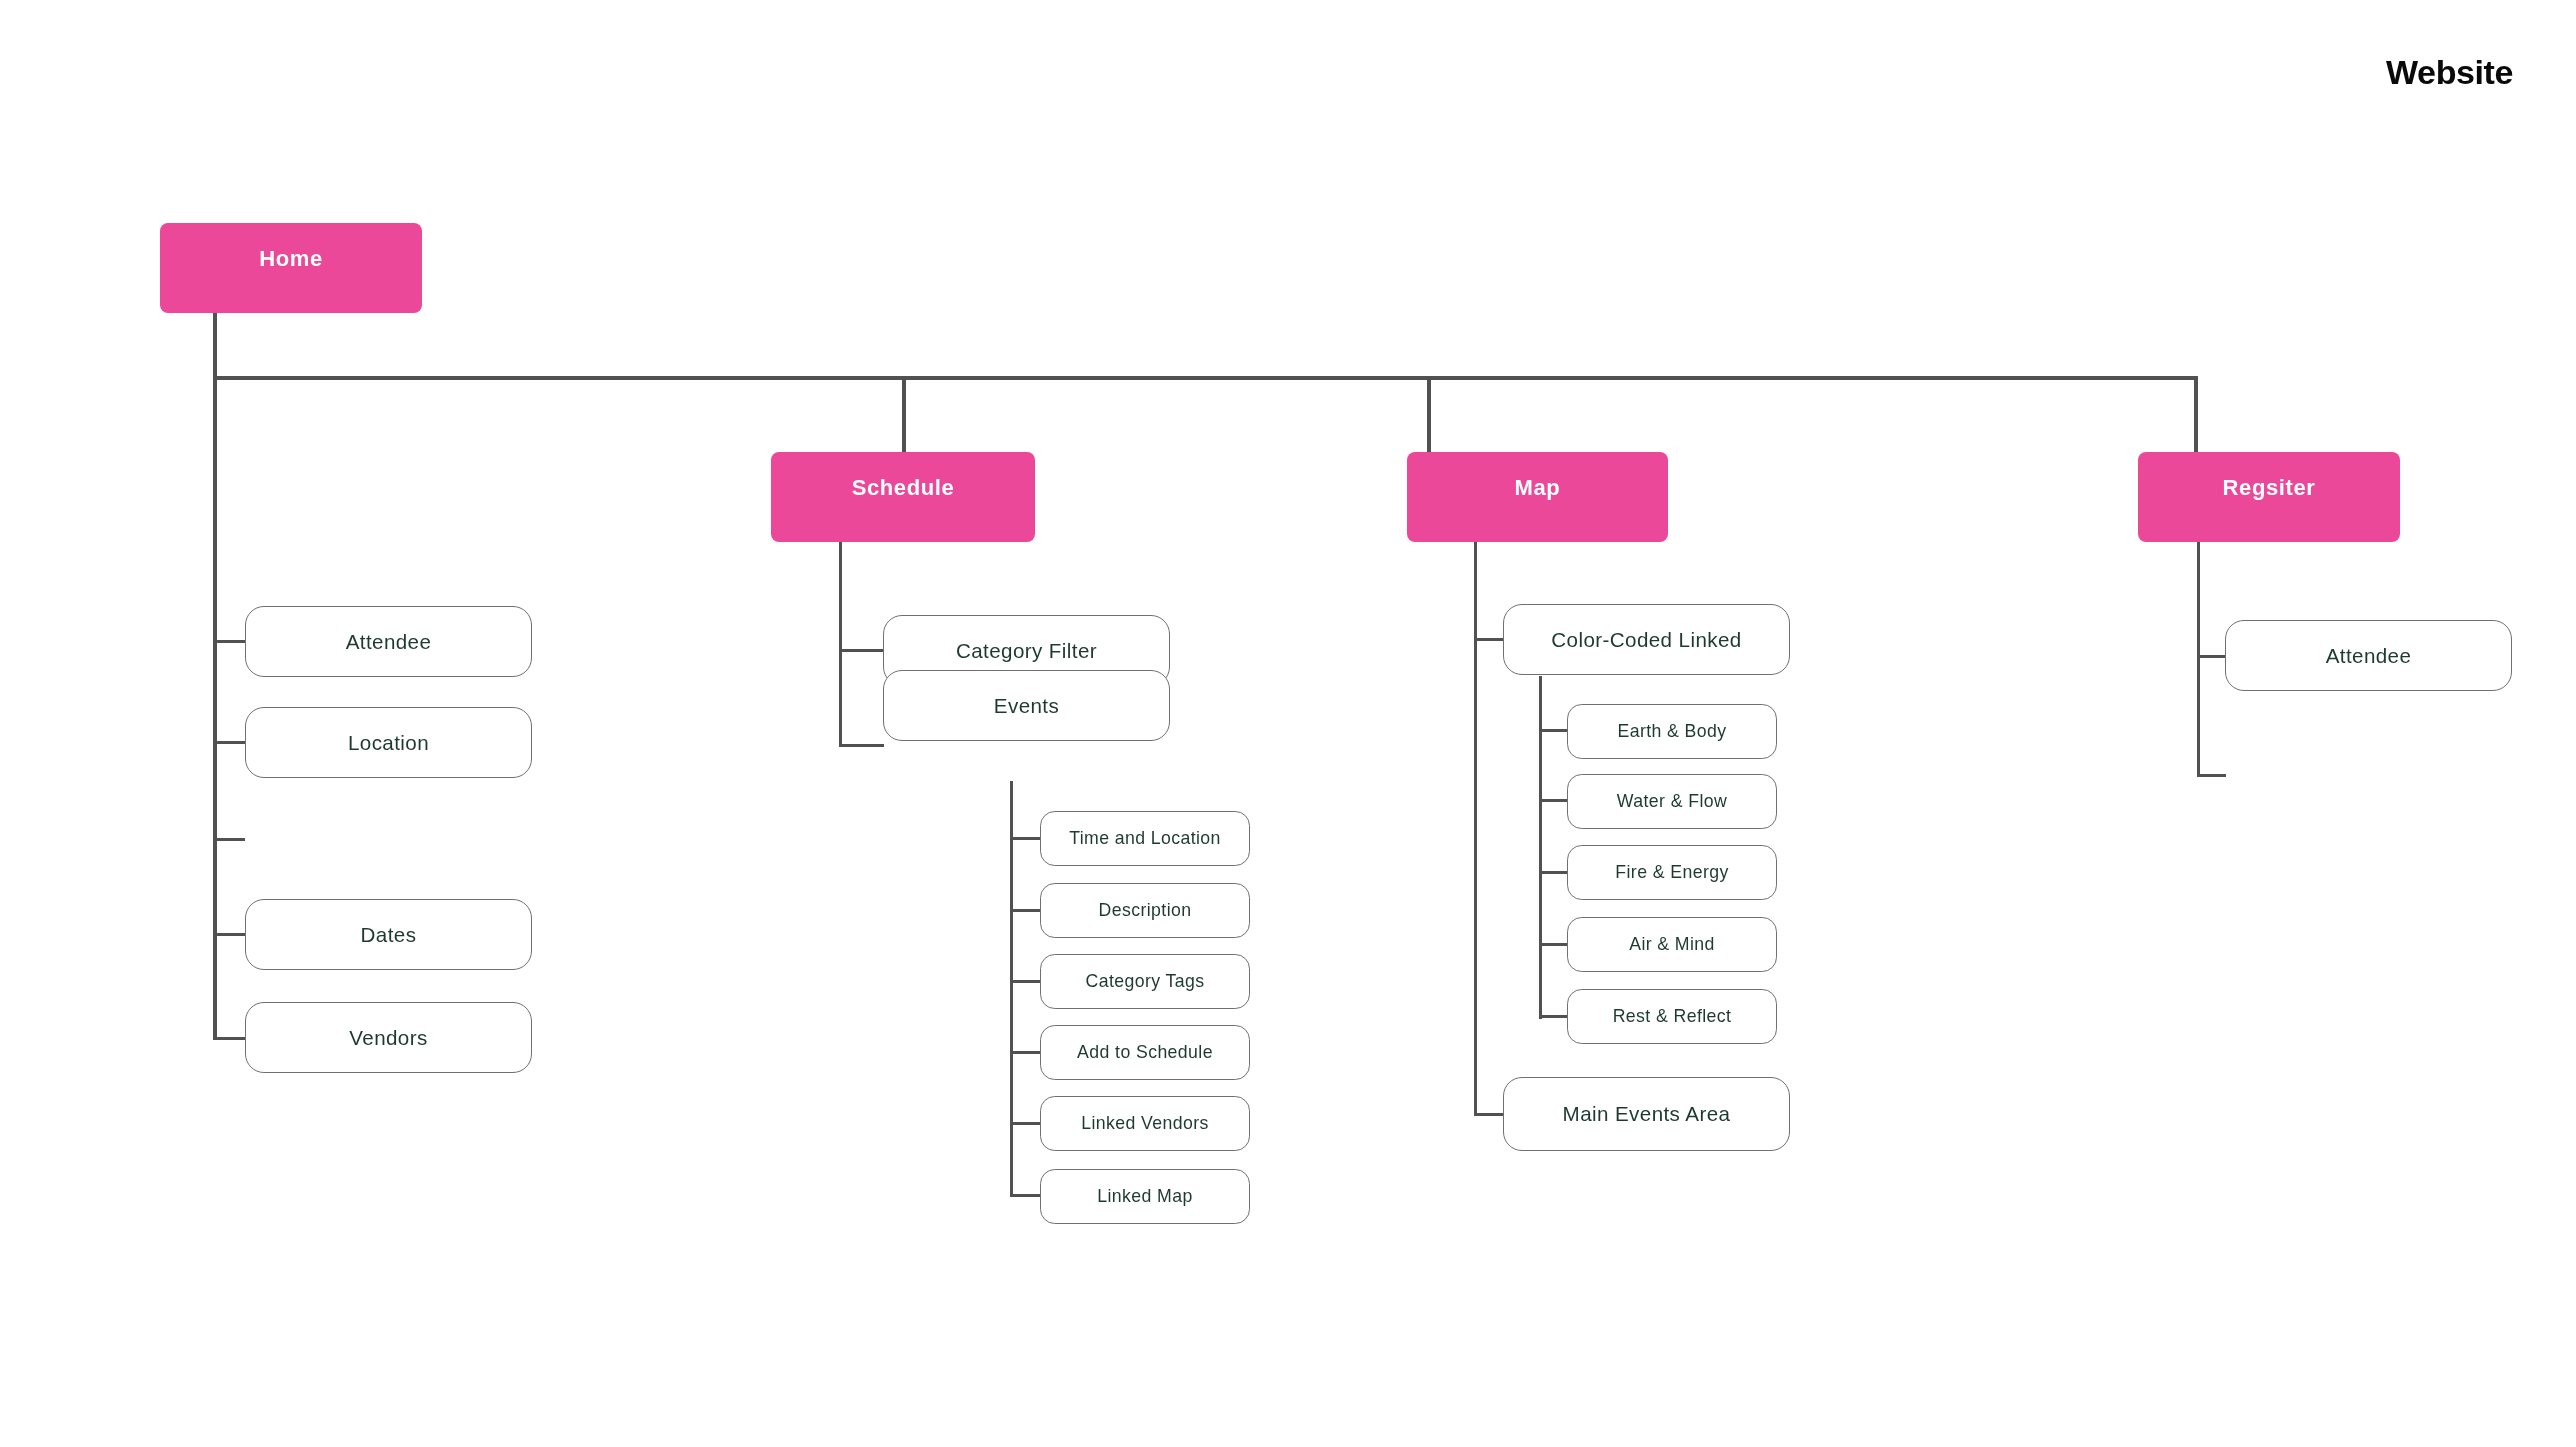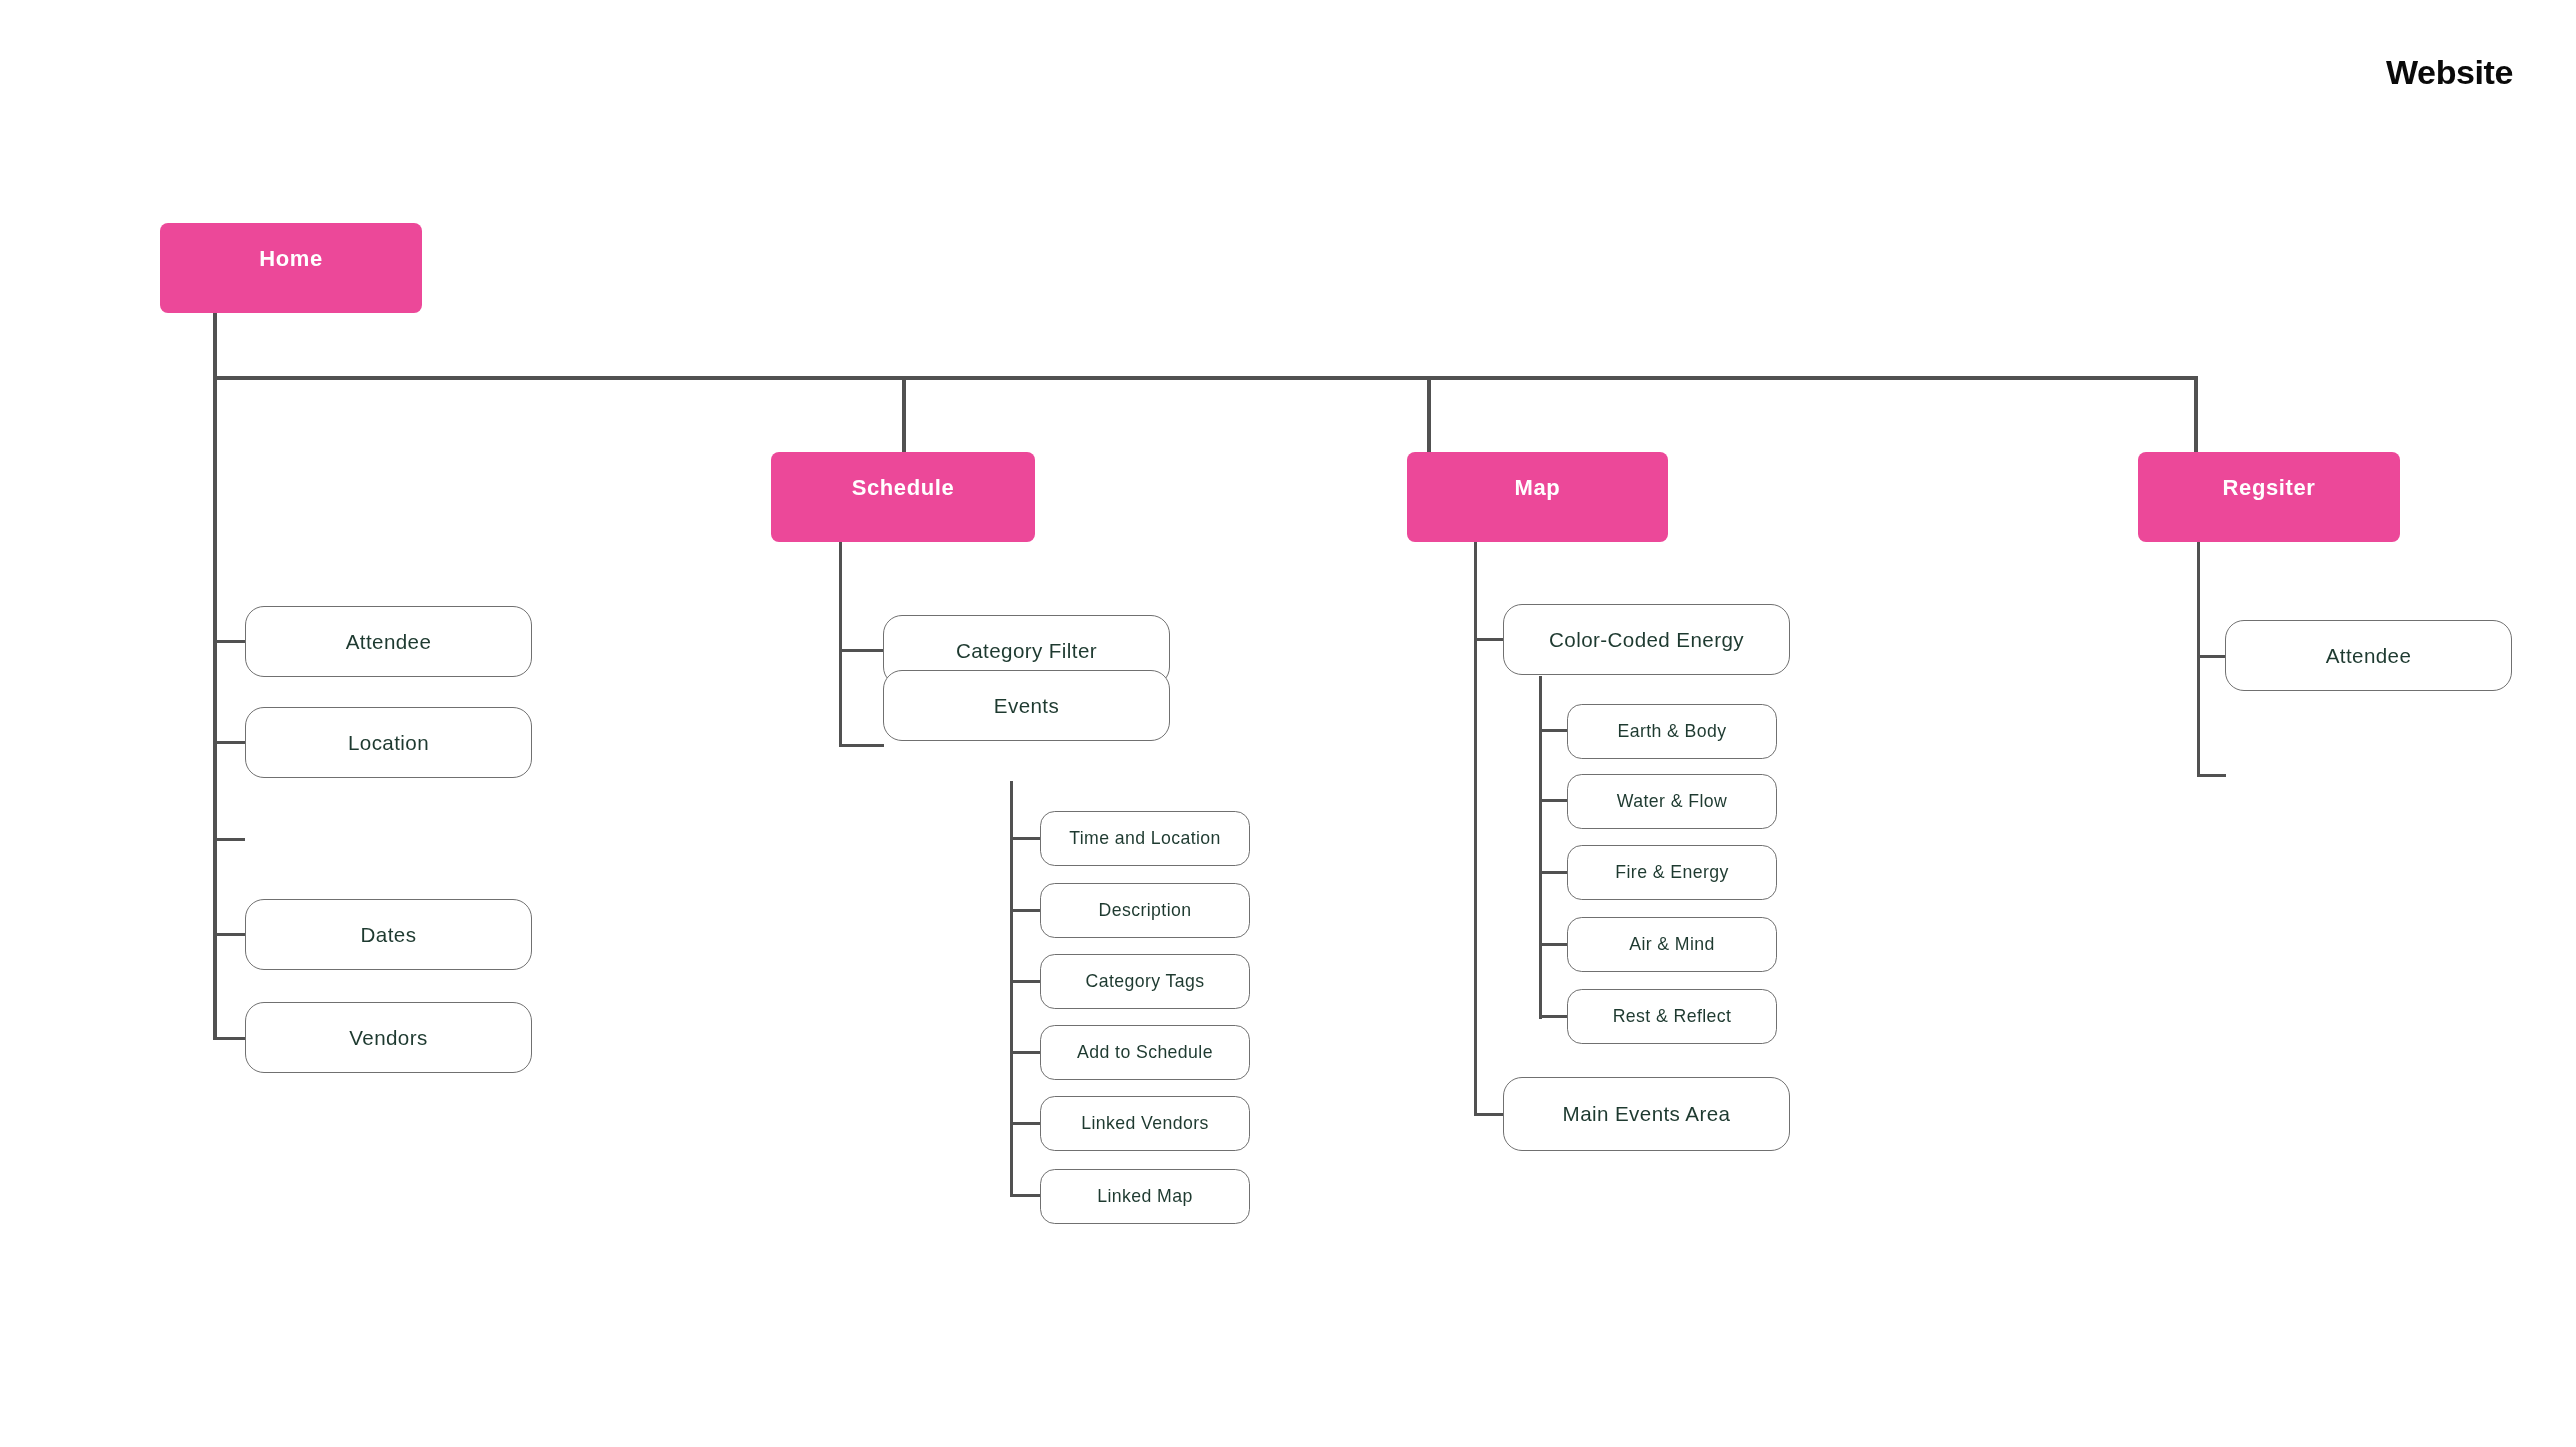--- a/index.html
+++ b/index.html
@@ -125,21 +125,21 @@
   <div class="box" style="left:883px; top:615px;">Category Filter</div>
   <div class="box" style="left:883px; top:670px;">Events</div>
 
   <div class="box small" style="left:1040px; top:811px;">Time and Location</div>
   <div class="box small" style="left:1040px; top:883px;">Description</div>
   <div class="box small" style="left:1040px; top:954px;">Category Tags</div>
   <div class="box small" style="left:1040px; top:1025px;">Add to Schedule</div>
   <div class="box small" style="left:1040px; top:1096px;">Linked Vendors</div>
   <div class="box small" style="left:1040px; top:1169px;">Linked Map</div>
 
-  <div class="box" style="left:1503px; top:604px;">Color-Coded Energy</div>
+  <div class="box" style="left:1503px; top:604px;">Color-Coded Linked</div>
   <div class="box small" style="left:1567px; top:704px;">Earth &amp; Body</div>
   <div class="box small" style="left:1567px; top:774px;">Water &amp; Flow</div>
   <div class="box small" style="left:1567px; top:845px;">Fire &amp; Energy</div>
   <div class="box small" style="left:1567px; top:917px;">Air &amp; Mind</div>
   <div class="box small" style="left:1567px; top:989px;">Rest &amp; Reflect</div>
   <div class="box tall" style="left:1503px; top:1077px;">Main Events Area</div>
 
   <div class="box" style="left:2225px; top:620px;">Attendee</div>
 
 </div>

